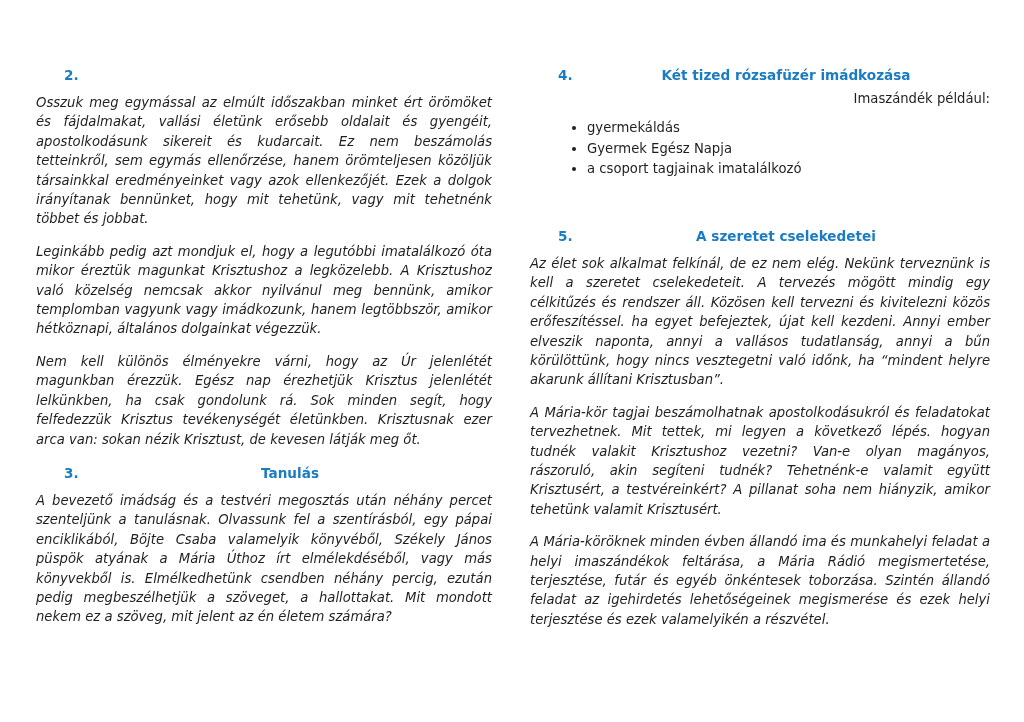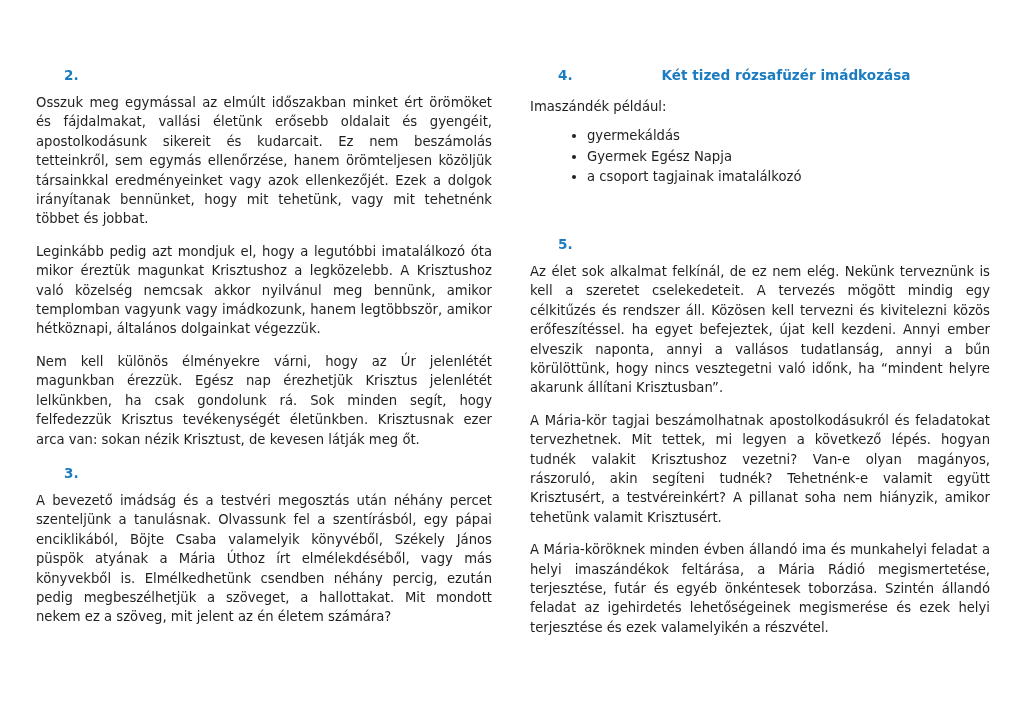--- a/index.html
+++ b/index.html
@@ -41,35 +41,36 @@
   }
   .heading .h-text {
     flex: 1;
     text-align: justify;
   }
   .heading.h-short .h-text { text-align: center; }
 
   p.body-par {
     margin-top: 8px;
     margin-bottom: 13px;
+    font-style: italic;
   }
   .mt-sect { margin-top: 15px; }
 
   ul.bullets {
     list-style: disc;
     margin: 10px 0 12px 0;
     padding-left: 57px;
     text-align: left;
   }
   ul.bullets li {
     line-height: 20.5px;
   }
   .intro-line {
-    margin-top: 12px;
-    text-align: left;
+    margin-top: 4px;
+    text-align: right;
   }
   .big-gap { margin-top: 47px; }
 </style>
 </head>
 <body>
 
 <div class="page">
 
   <div class="col col-left">
 
@@ -78,20 +79,21 @@
     </div>
 
     <p class="body-par">Osszuk meg egymással az elmúlt időszakban minket ért örömöket és fájdalmakat, vallási életünk erősebb oldalait és gyengéit, apostolkodásunk sikereit és kudarcait. Ez nem beszámolás tetteinkről, sem egymás ellenőrzése, hanem örömteljesen közöljük társainkkal eredményeinket vagy azok ellenkezőjét. Ezek a dolgok irányítanak bennünket, hogy mit tehetünk, vagy mit tehetnénk többet és jobbat.</p>
 
     <p class="body-par">Leginkább pedig azt mondjuk el, hogy a legutóbbi imatalálkozó óta mikor éreztük magunkat Krisztushoz a legközelebb. A Krisztushoz való közelség nemcsak akkor nyilvánul meg bennünk, amikor templomban vagyunk vagy imádkozunk, hanem legtöbbször, amikor hétköznapi, általános dolgainkat végezzük.</p>
 
     <p class="body-par">Nem kell különös élményekre várni, hogy az Úr jelenlétét magunkban érezzük. Egész  nap érezhetjük Krisztus jelenlétét lelkünkben, ha csak gondolunk rá. Sok minden segít, hogy felfedezzük Krisztus tevékenységét életünkben. Krisztusnak ezer arca van: sokan nézik Krisztust, de kevesen látják meg őt.</p>
 
     <div class="heading h-short mt-sect">
       <span class="h-num">3.</span>
+      <div class="h-text">Tanulás</div>
     </div>
 
     <p class="body-par">A bevezető imádság és a testvéri megosztás után néhány percet szenteljünk a tanulásnak. Olvassunk fel a szentírásból, egy pápai enciklikából, Böjte Csaba valamelyik könyvéből, Székely János püspök atyának a Mária Úthoz írt elmélekdéséből, vagy más könyvekből is. Elmélkedhetünk csendben néhány percig, ezután pedig megbeszélhetjük a szöveget, a hallottakat. Mit mondott nekem ez a szöveg, mit jelent az én életem számára?</p>
 
   </div>
 
   <div class="col col-right">
 
     <div class="heading h-short">
       <span class="h-num">4.</span>
@@ -101,20 +103,21 @@
     <p class="intro-line">Imaszándék például:</p>
 
     <ul class="bullets">
       <li>gyermekáldás</li>
       <li>Gyermek Egész Napja</li>
       <li>a csoport tagjainak imatalálkozó</li>
     </ul>
 
     <div class="heading h-short big-gap">
       <span class="h-num">5.</span>
+      <div class="h-text">A szeretet cselekedetei</div>
     </div>
 
     <p class="body-par">Az élet sok alkalmat felkínál, de ez  nem elég. Nekünk terveznünk is kell a szeretet cselekedeteit. A tervezés mögött mindig egy célkitűzés és rendszer áll. Közösen kell tervezni és kivitelezni közös erőfeszítéssel. ha egyet befejeztek, újat kell kezdeni. Annyi ember elveszik naponta, annyi a vallásos tudatlanság, annyi a bűn körülöttünk, hogy nincs vesztegetni való időnk, ha “mindent helyre akarunk állítani Krisztusban”.</p>
 
     <p class="body-par">A Mária-kör tagjai beszámolhatnak apostolkodásukról és feladatokat tervezhetnek. Mit tettek, mi legyen a következő lépés. hogyan tudnék valakit Krisztushoz vezetni? Van-e olyan magányos, rászoruló, akin segíteni tudnék? Tehetnénk-e valamit együtt Krisztusért, a testvéreinkért? A pillanat soha nem hiányzik, amikor tehetünk valamit Krisztusért.</p>
 
     <p class="body-par">A Mária-köröknek minden évben állandó ima és munkahelyi feladat a helyi imaszándékok feltárása, a Mária Rádió megismertetése, terjesztése, futár és egyéb önkéntesek toborzása. Szintén állandó feladat az igehirdetés lehetőségeinek megismerése és ezek helyi terjesztése és ezek valamelyikén a részvétel.</p>
 
   </div>
 

